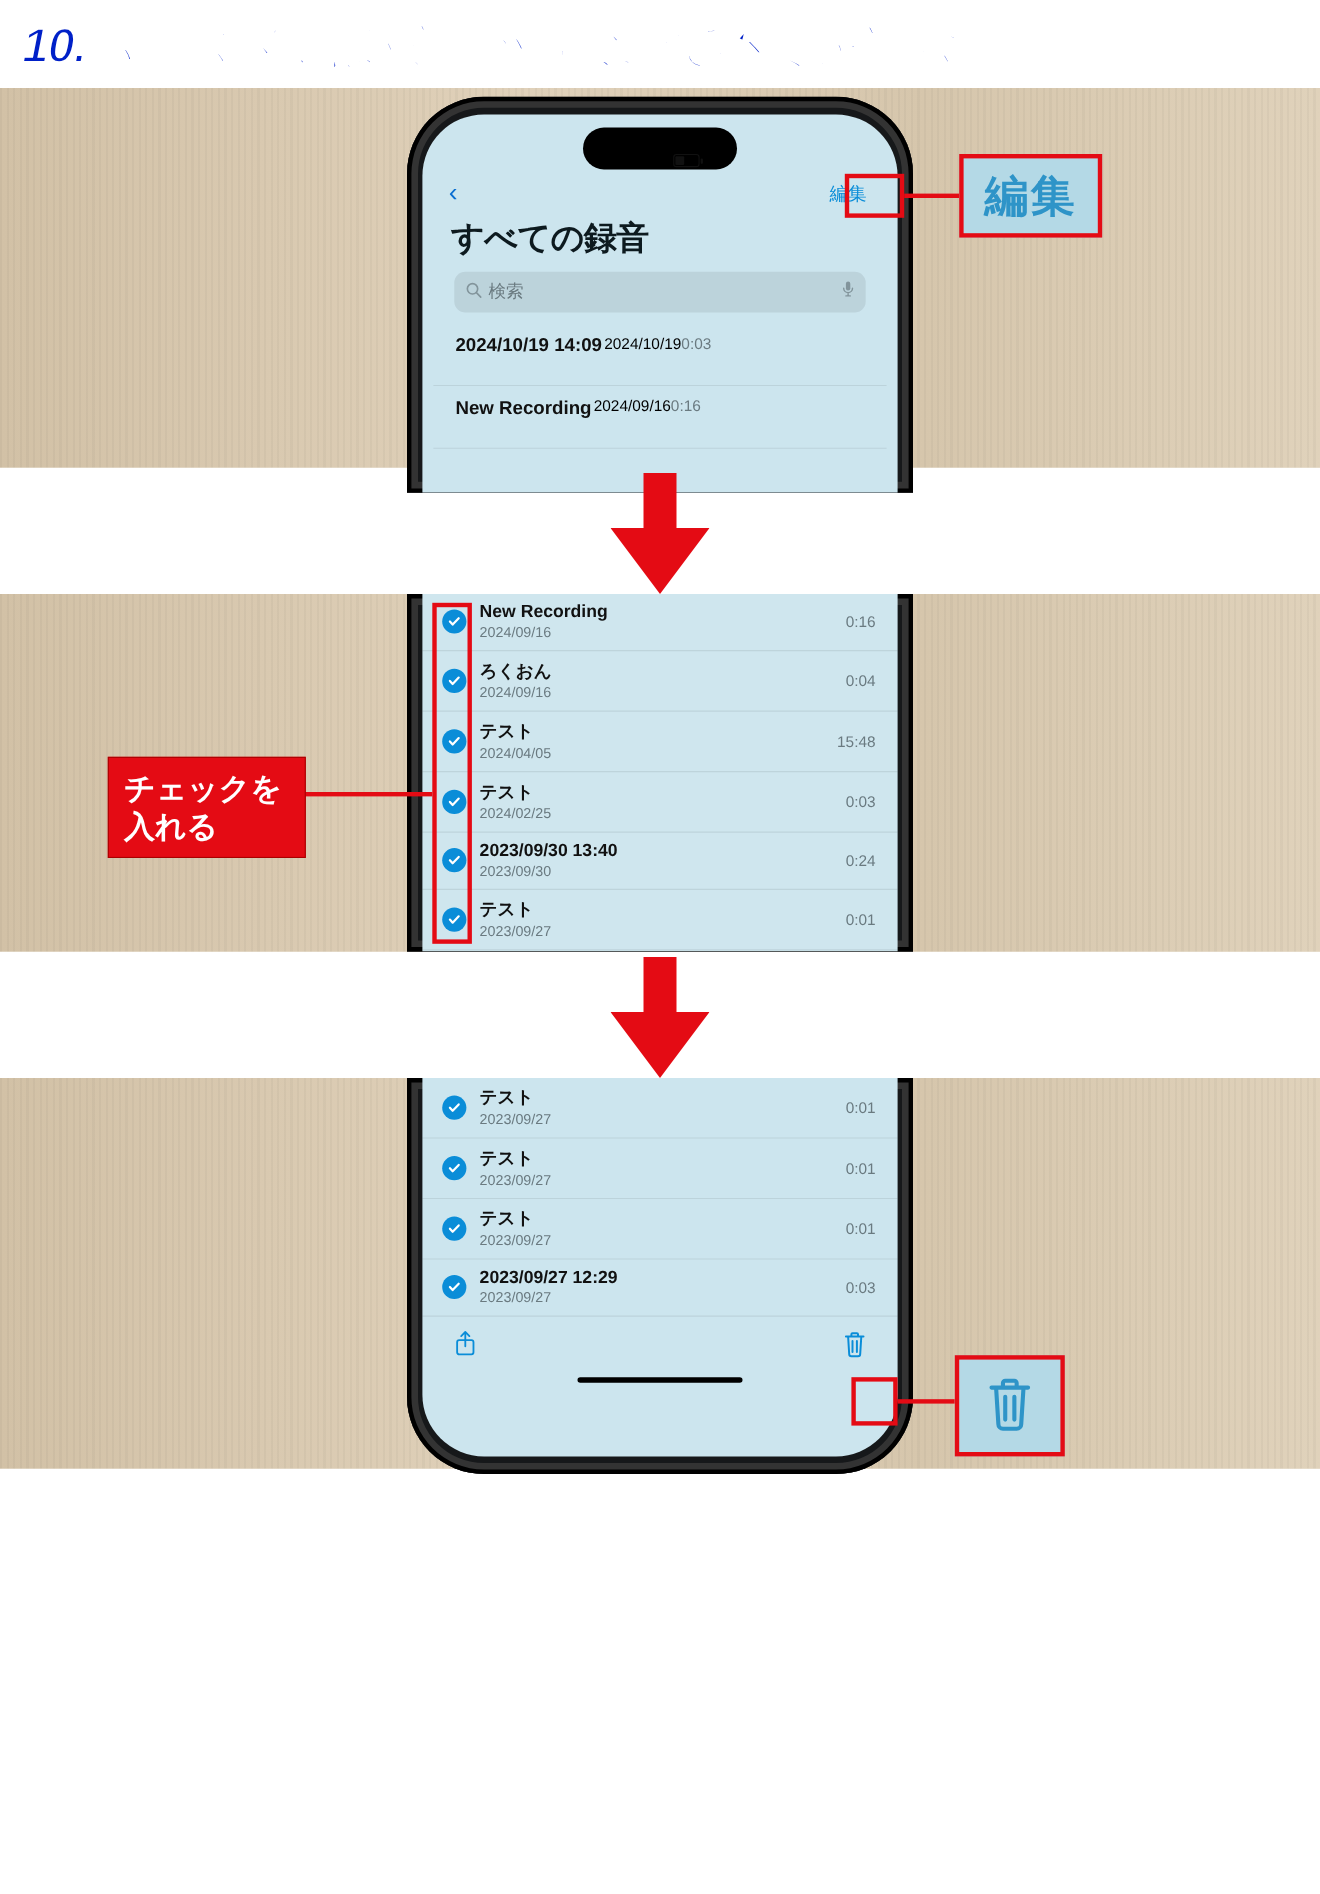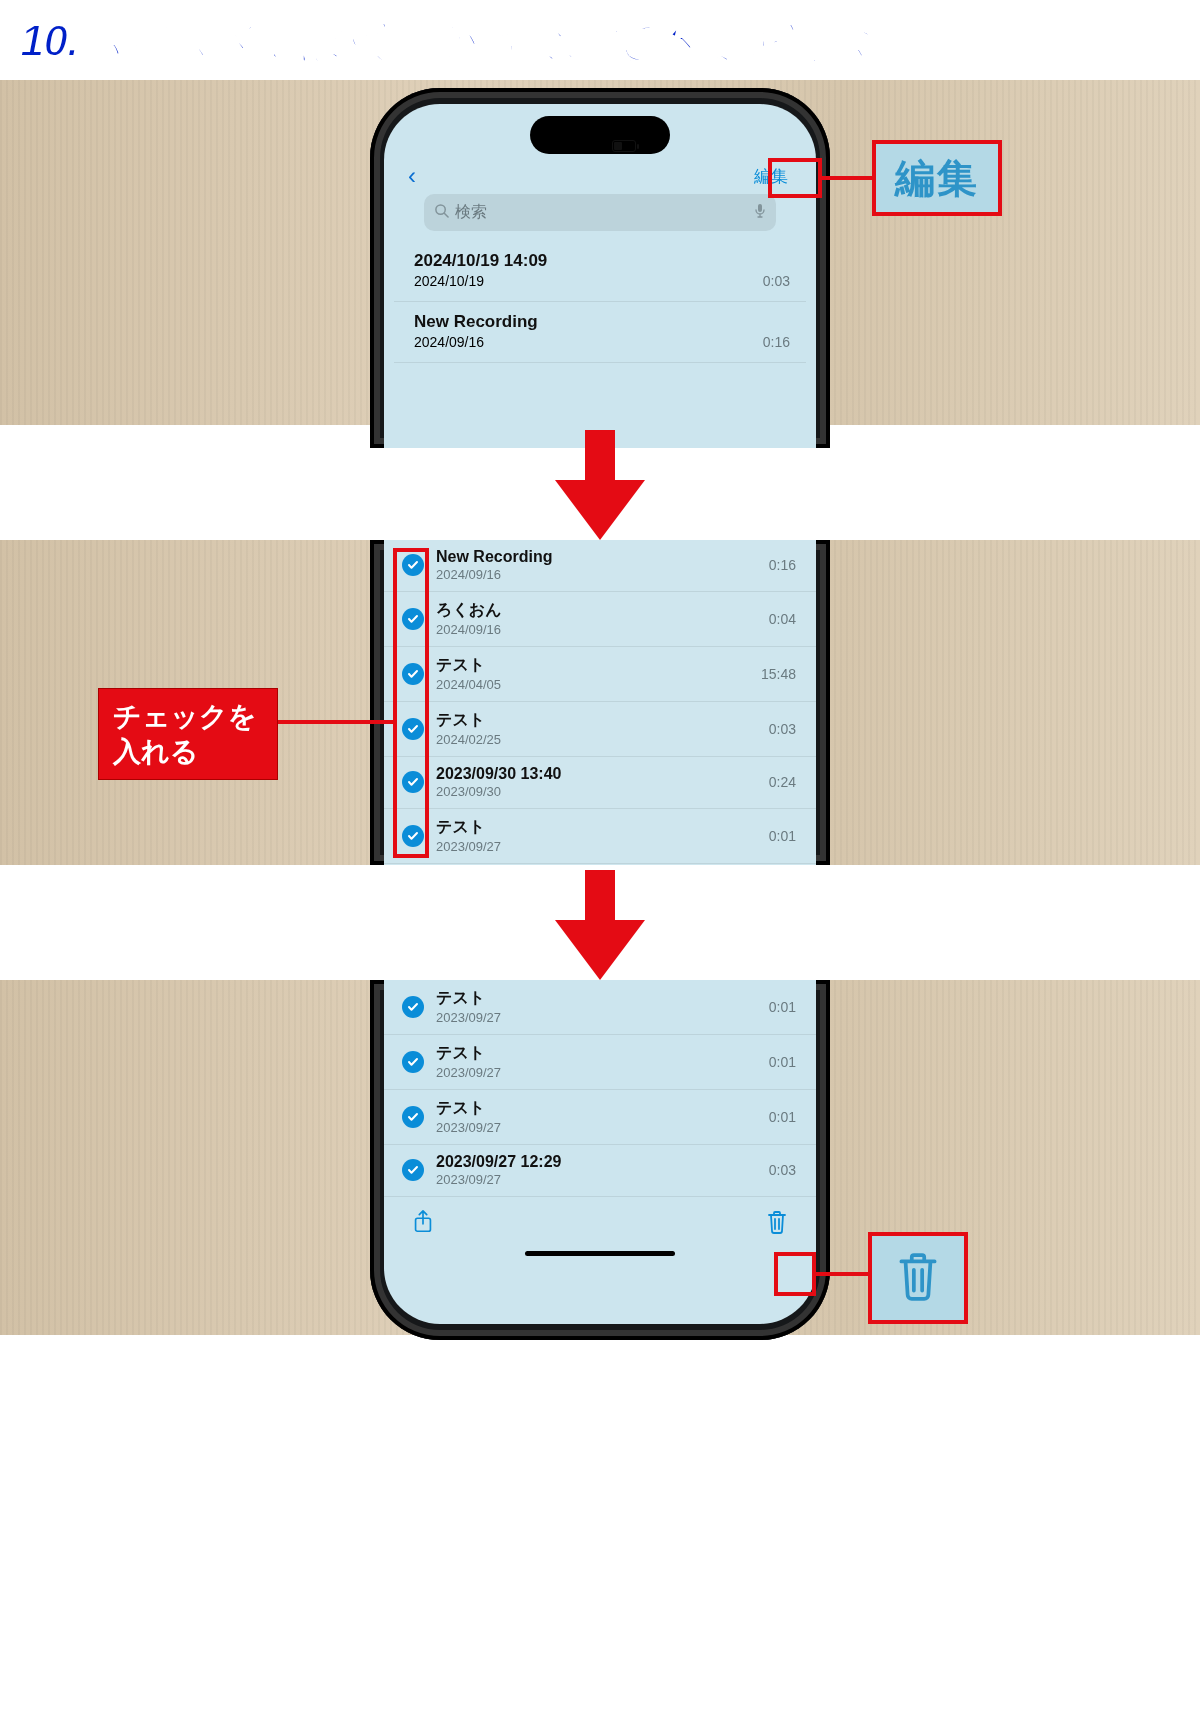--- a/index.html
+++ b/index.html
@@ -69,27 +69,27 @@
   .battery-icon::after { content:""; position:absolute; right:-4px; top:3px; width:2px; height:5px;
                          background:#111; border-radius:1px; }
   .battery-icon::before { content:""; position:absolute; left:1px; top:1px; width:8px; height:8px;
                           background:#111; border-radius:1px; }
 
   .nav-row { display:flex; justify-content:space-between; align-items:center;
              padding: 8px 18px 4px 14px; }
   .back-chevron { color:#0a6ed1; font-size:24px; font-weight:300; }
   .edit-btn { color:#0a8dd8; font-size:17px; }
   .screen-title { font-size:30px; font-weight:800; color:#0d1a1f; padding:2px 16px 10px; letter-spacing:-0.5px;}
-  .search-bar { margin:0 30px 10px; background:rgba(0,0,0,0.08); border-radius:10px;
+  .search-bar { margin:0 19px 10px; background:rgba(0,0,0,0.08); border-radius:10px;
                 display:flex; align-items:center; padding:8px 10px; color:#6a7a80; font-size:16px; gap:6px;}
   .search-icon { opacity:.7 }
   .mic-icon { margin-left:auto; opacity:.7; }
 
-  .rec-row { padding:10px 16px 12px 20px; border-bottom:1px solid rgba(0,0,0,0.08);
-             display:flex; flex-direction:column; gap:2px; }
+  .rec-row { padding:10px 16px 26px 20px; border-bottom:1px solid rgba(0,0,0,0.08);
+             display:flex; flex-direction:row; gap:2px; }
   .rec-row .line1 { display:flex; justify-content:space-between; align-items:baseline; }
   .rec-title { font-size:17px; font-weight:600; color:#111; }
   .rec-sub { font-size:14px; color:#000000; }
   .rec-dur { font-size:14px; color:#6a7a80; }
 
   
   .p2 { top: 540px; height: 325px; border-radius: 0; left:370px; }
   .p2 .phone-inner { margin: 0 14px; height:325px; background:#cfe6ee; }
   .p3 { top: 980px; height: 360px; border-radius: 0 0 70px 70px; }
   .p3 .phone-inner { margin: 0 14px 16px 14px; border-radius: 0 0 56px 56px; height: 344px; }
@@ -154,20 +154,21 @@
               <path d="M8 10.5a1.2 1.2 0 100-2.4 1.2 1.2 0 000 2.4zM3 5.8a7.2 7.2 0 0110 0l-1.3 1.3a5.4 5.4 0 00-7.4 0L3 5.8zM.5 3.3a10.8 10.8 0 0115 0L14.2 4.6a9 9 0 00-12.4 0L.5 3.3z" fill="#111"></path>
             </svg>
         </span>
         <span class="battery-icon"></span>
       </div>
     </div>
     <div class="nav-row">
       <span class="back-chevron">‹</span>
       <span class="edit-btn">編集</span>
     </div>
+    <div class="screen-title">すべての録音</div>
     <div class="search-bar">
       <span class="search-icon">
         <svg width="15" height="15" viewBox="0 0 16 16">
             <circle cx="7" cy="7" r="5" stroke="#6a7a80" stroke-width="1.6" fill="none"></circle>
             <line x1="11" y1="11" x2="15" y2="15" stroke="#6a7a80" stroke-width="1.6" stroke-linecap="round"></line>
           </svg>
       </span>
       <span>検索</span>
       <span class="mic-icon">
         <svg width="12" height="16" viewBox="0 0 12 16">

